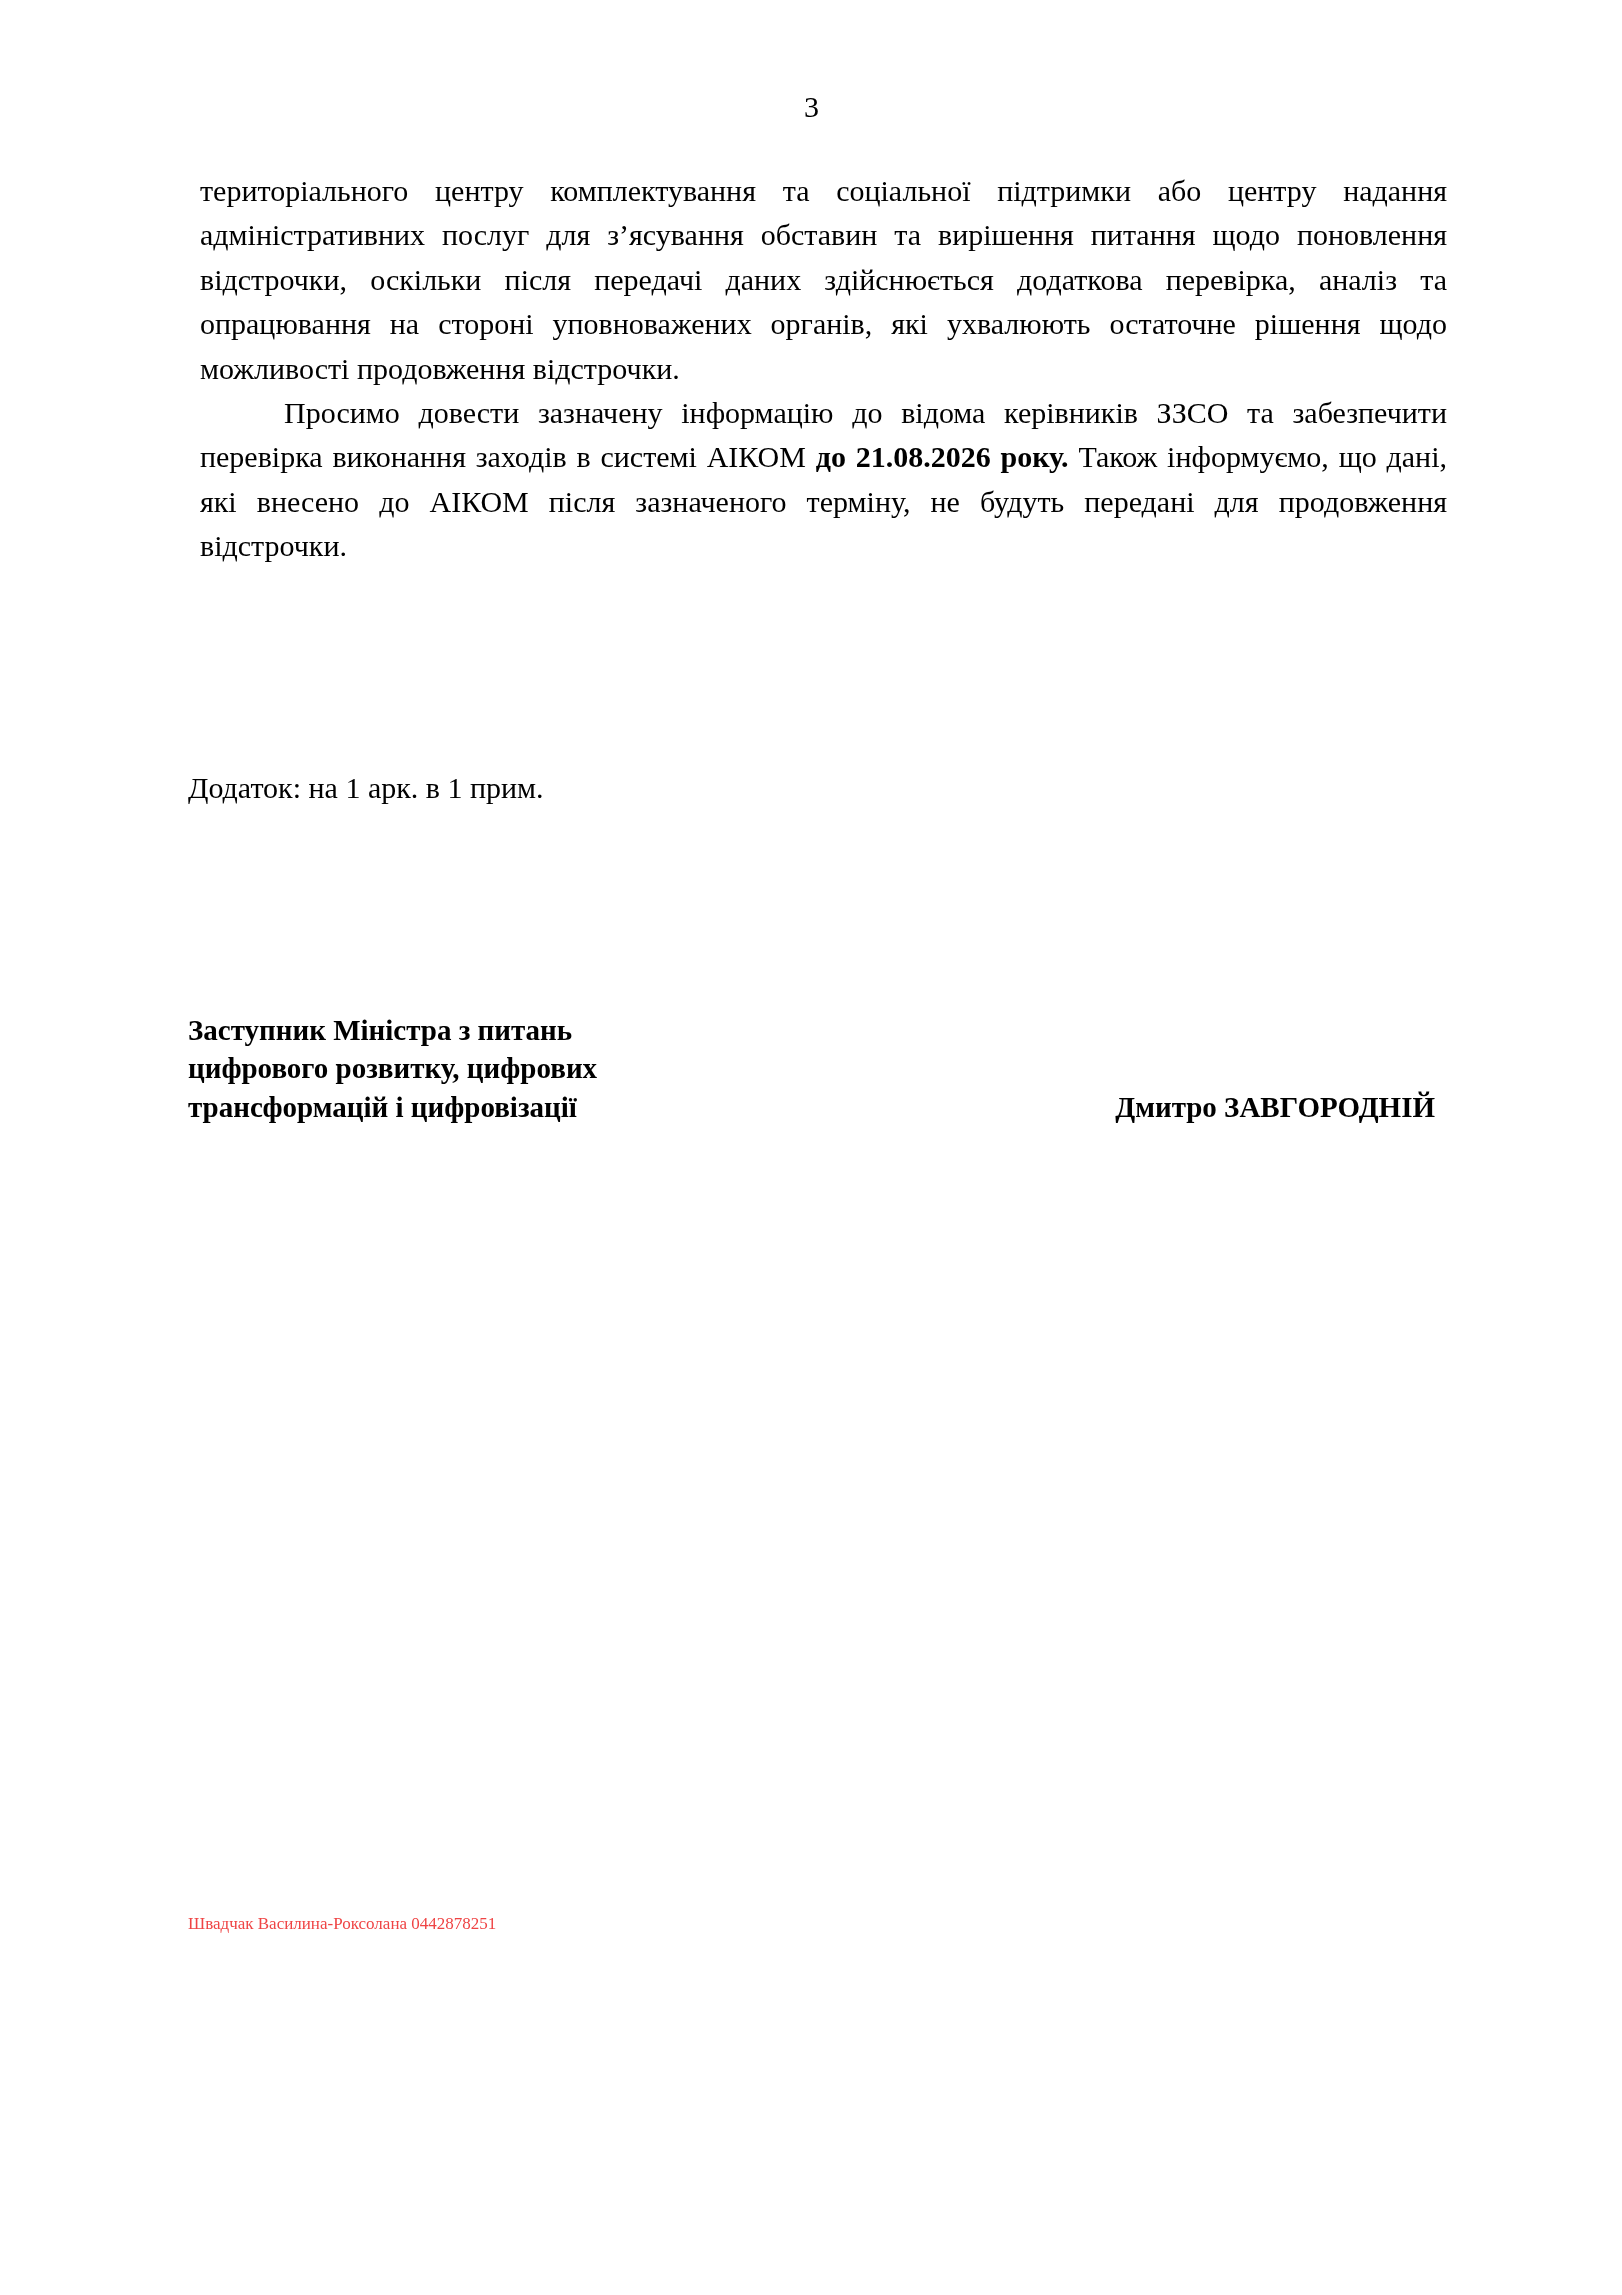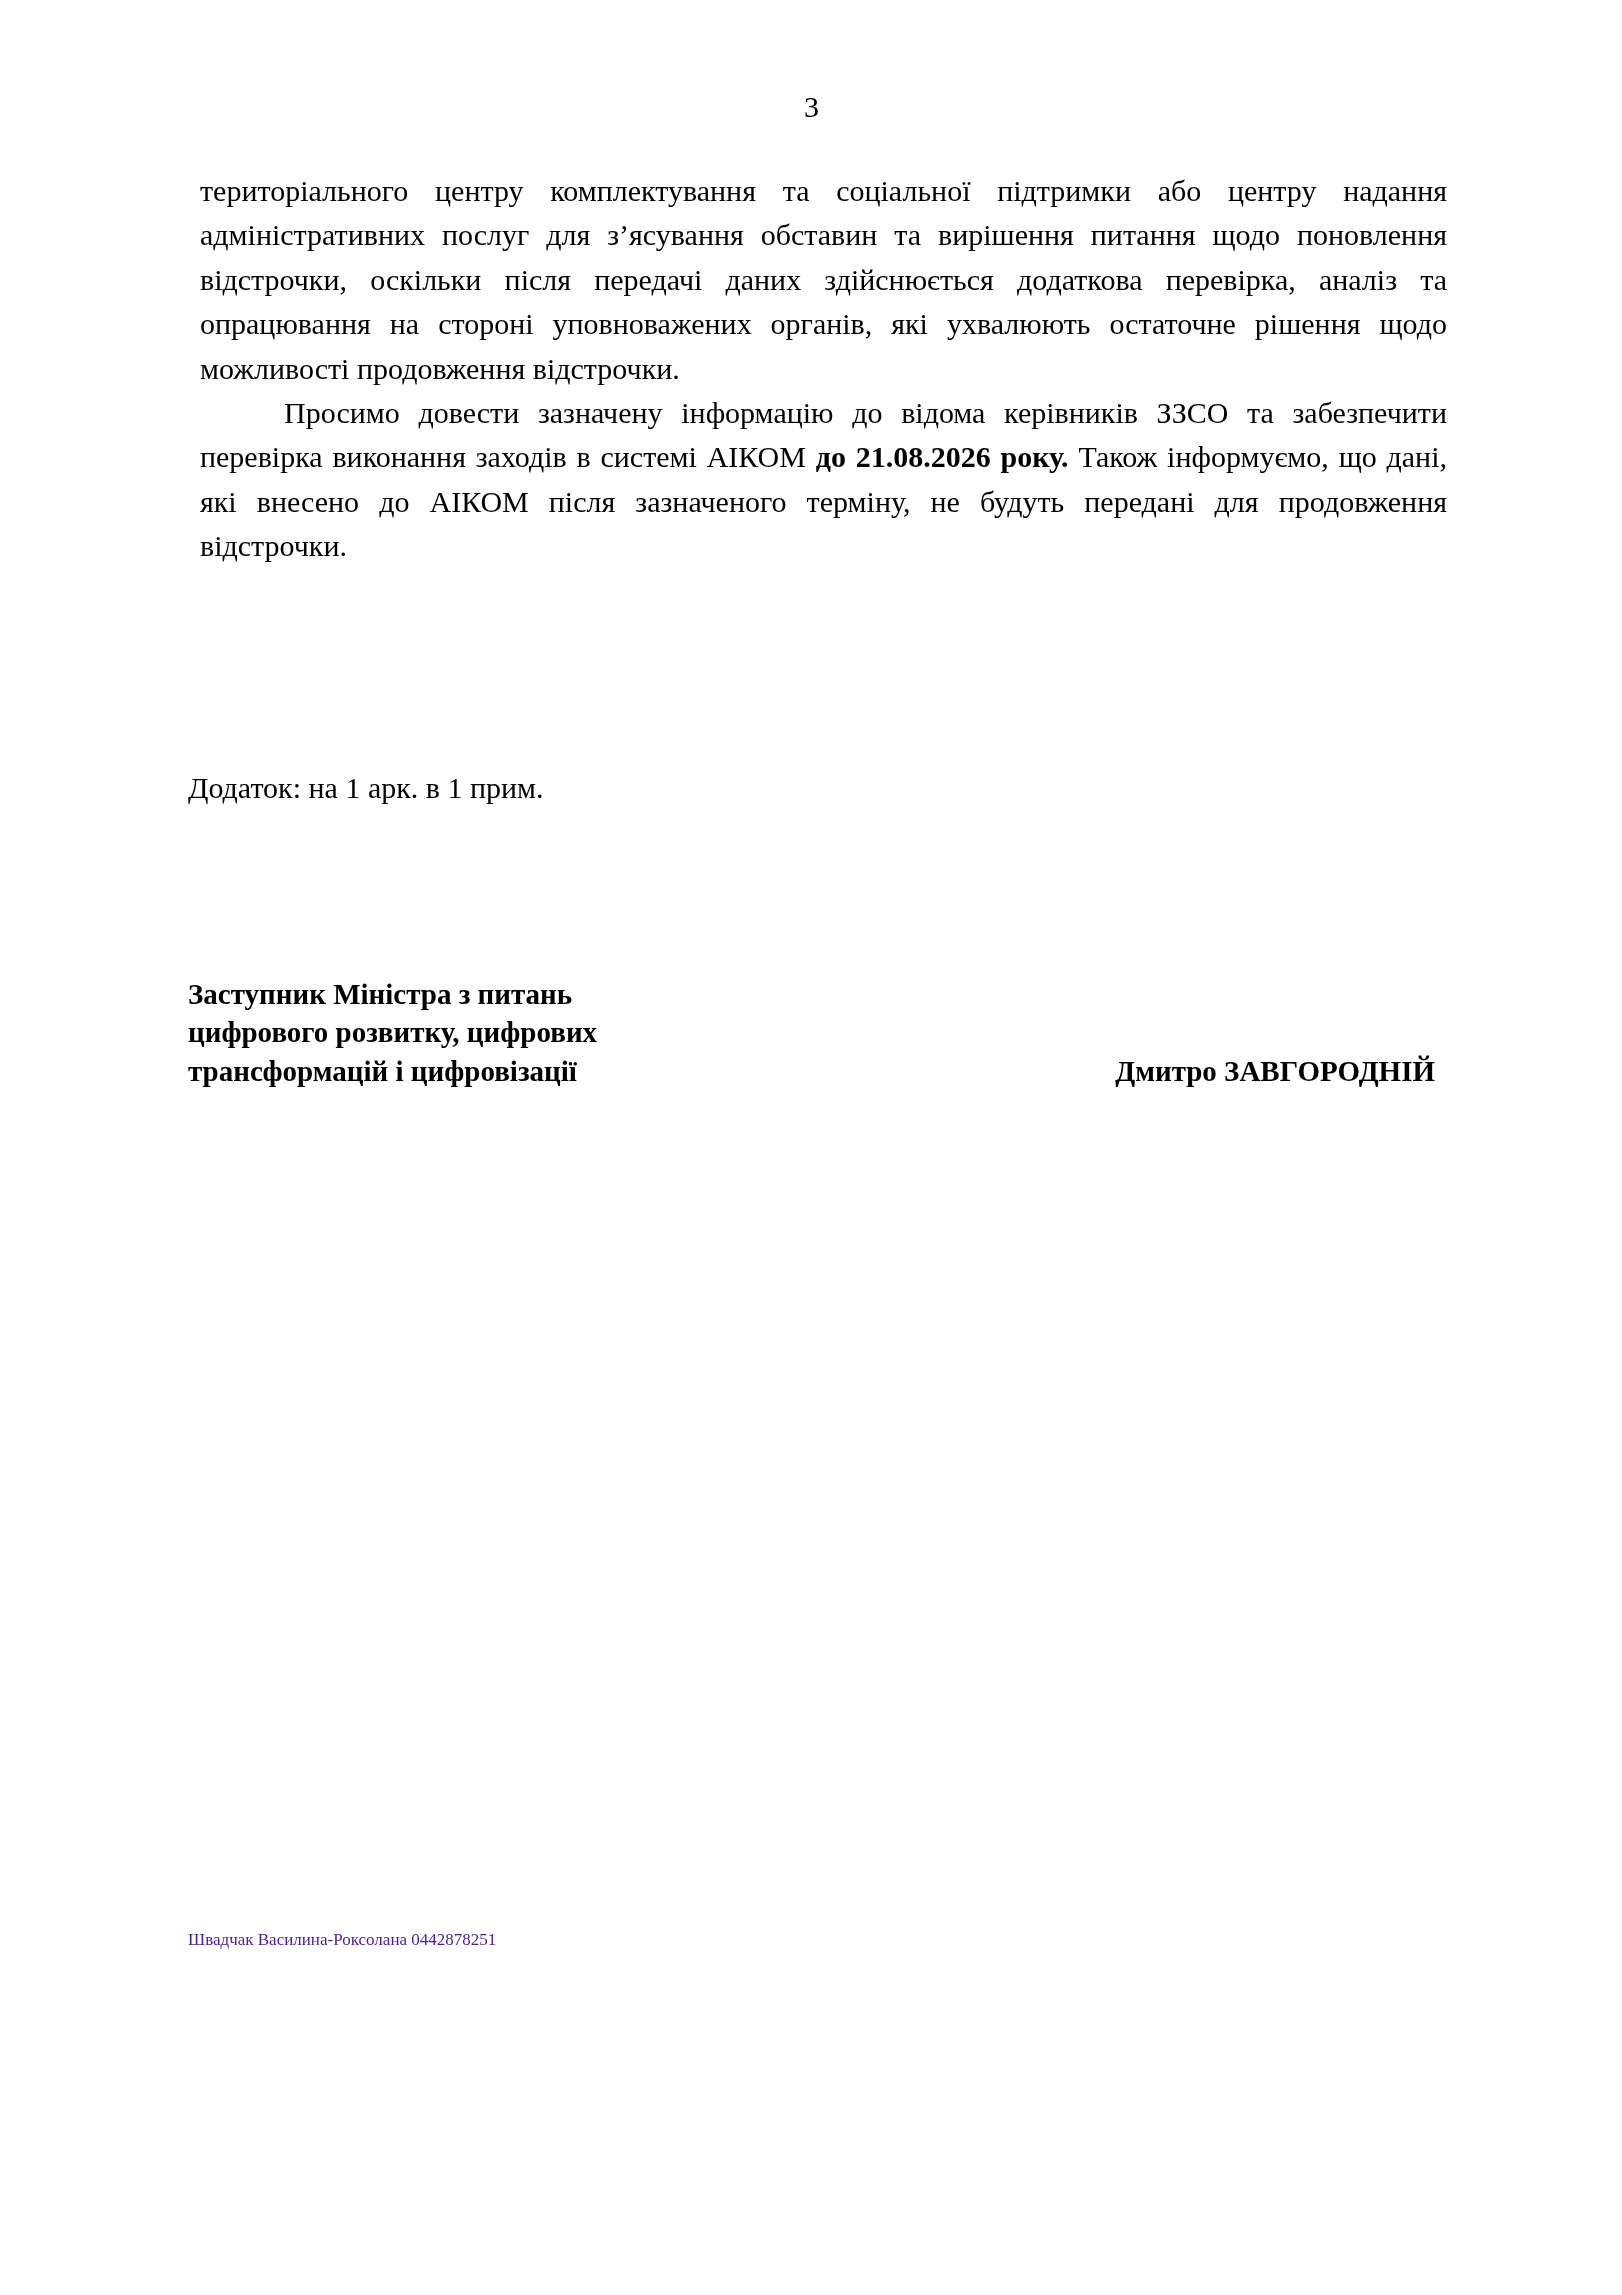--- a/index.html
+++ b/index.html
@@ -81,40 +81,40 @@
     justify-content: space-between;
     align-items: flex-end;
   }
 
   .signature-title {
     font-size: 29px;
     font-weight: bold;
     line-height: 1.32;
     white-space: pre-line;
     max-width: 654px;
+    margin-top: 36px;
   }
 
   .signature-name {
     font-size: 29px;
     font-weight: bold;
     line-height: 1.32;
     padding-right: 0px;
     white-space: nowrap;
     align-self: flex-end;
   }
 
   .footer-contacts {
     position: absolute;
     top: 1911px;
     left: 188px;
     width: 1247px;
     font-size: 17px;
     line-height: 1.55;
-    color: #4c1d95;
-    margin-top: 16px;
+    color: #ef4444;
   }
 
   .footer-contacts div {
     white-space: nowrap;
   }
 </style>
 </head>
 <body>
 
 <div class="page">

